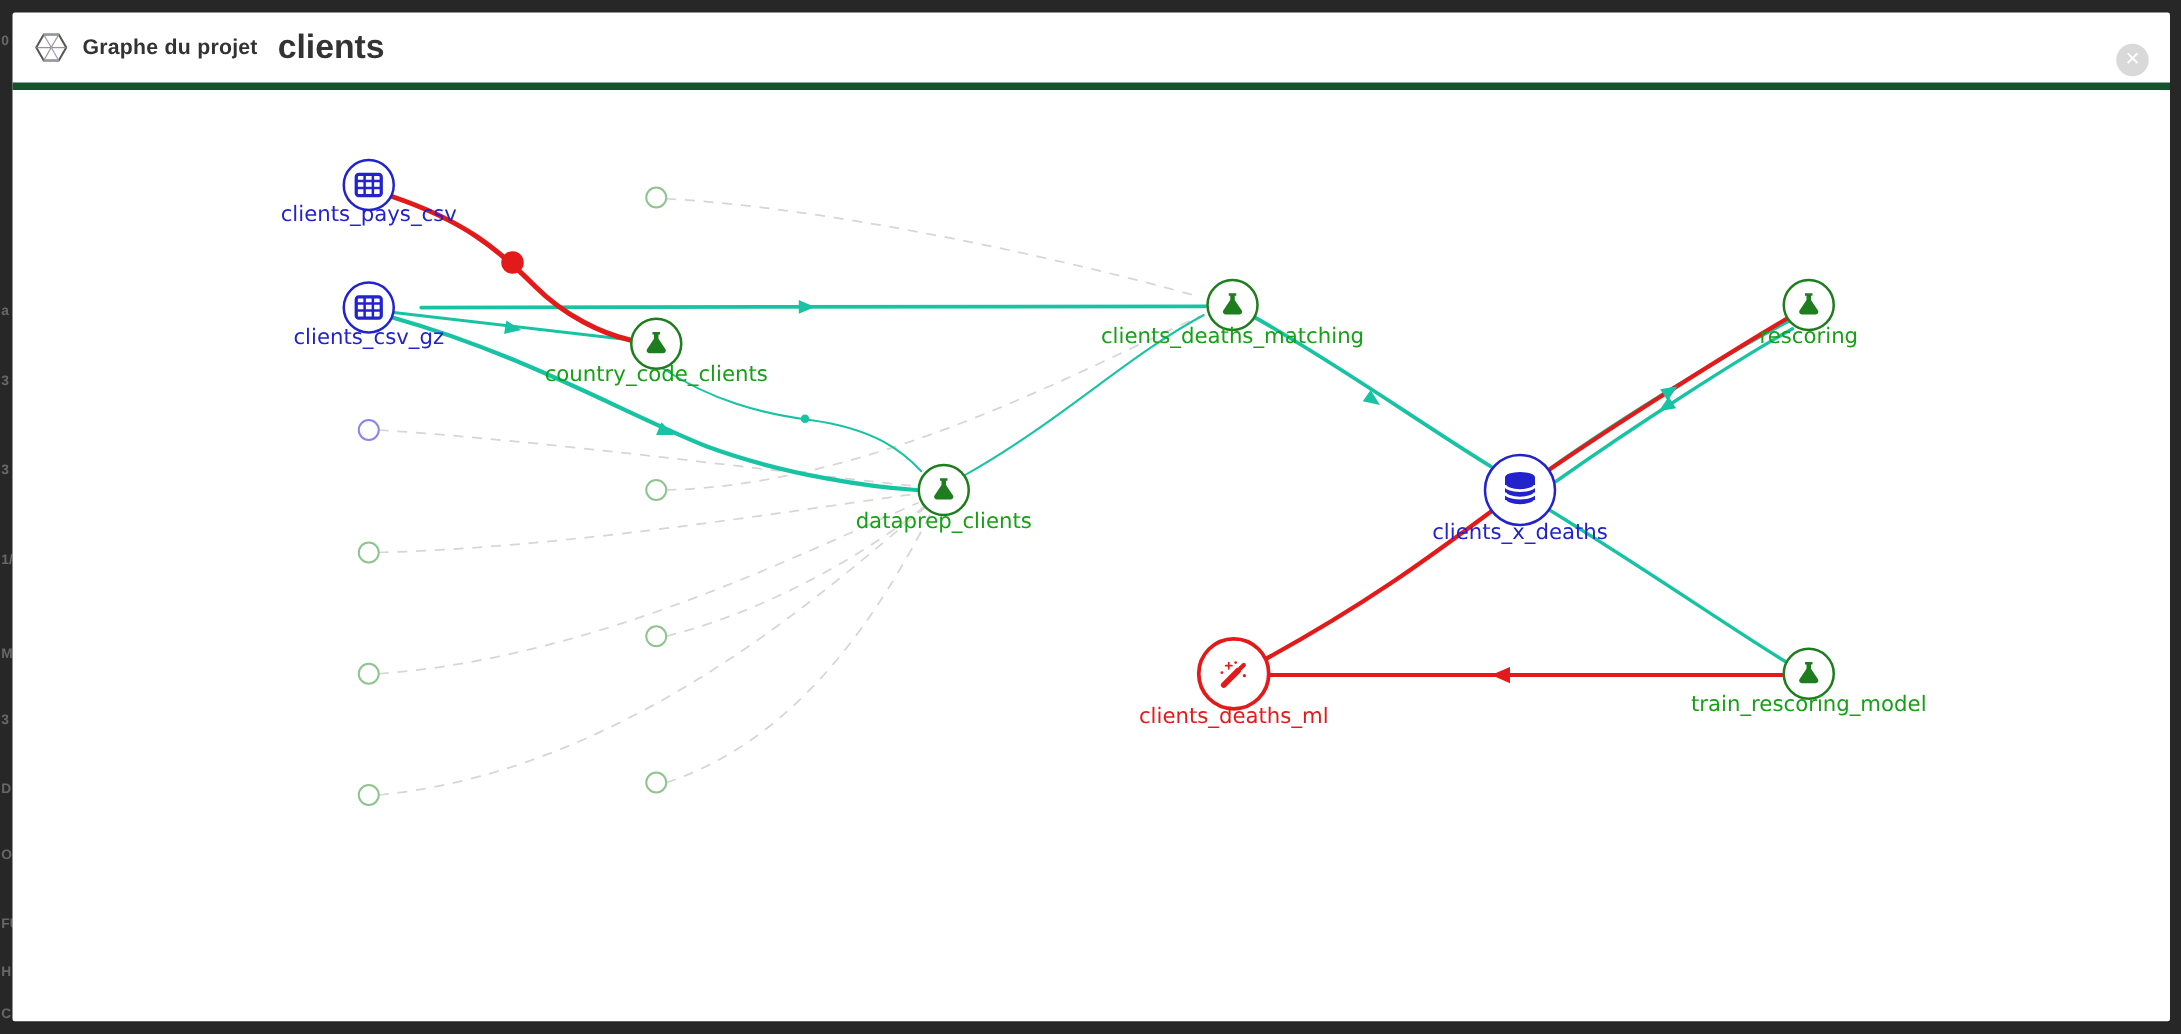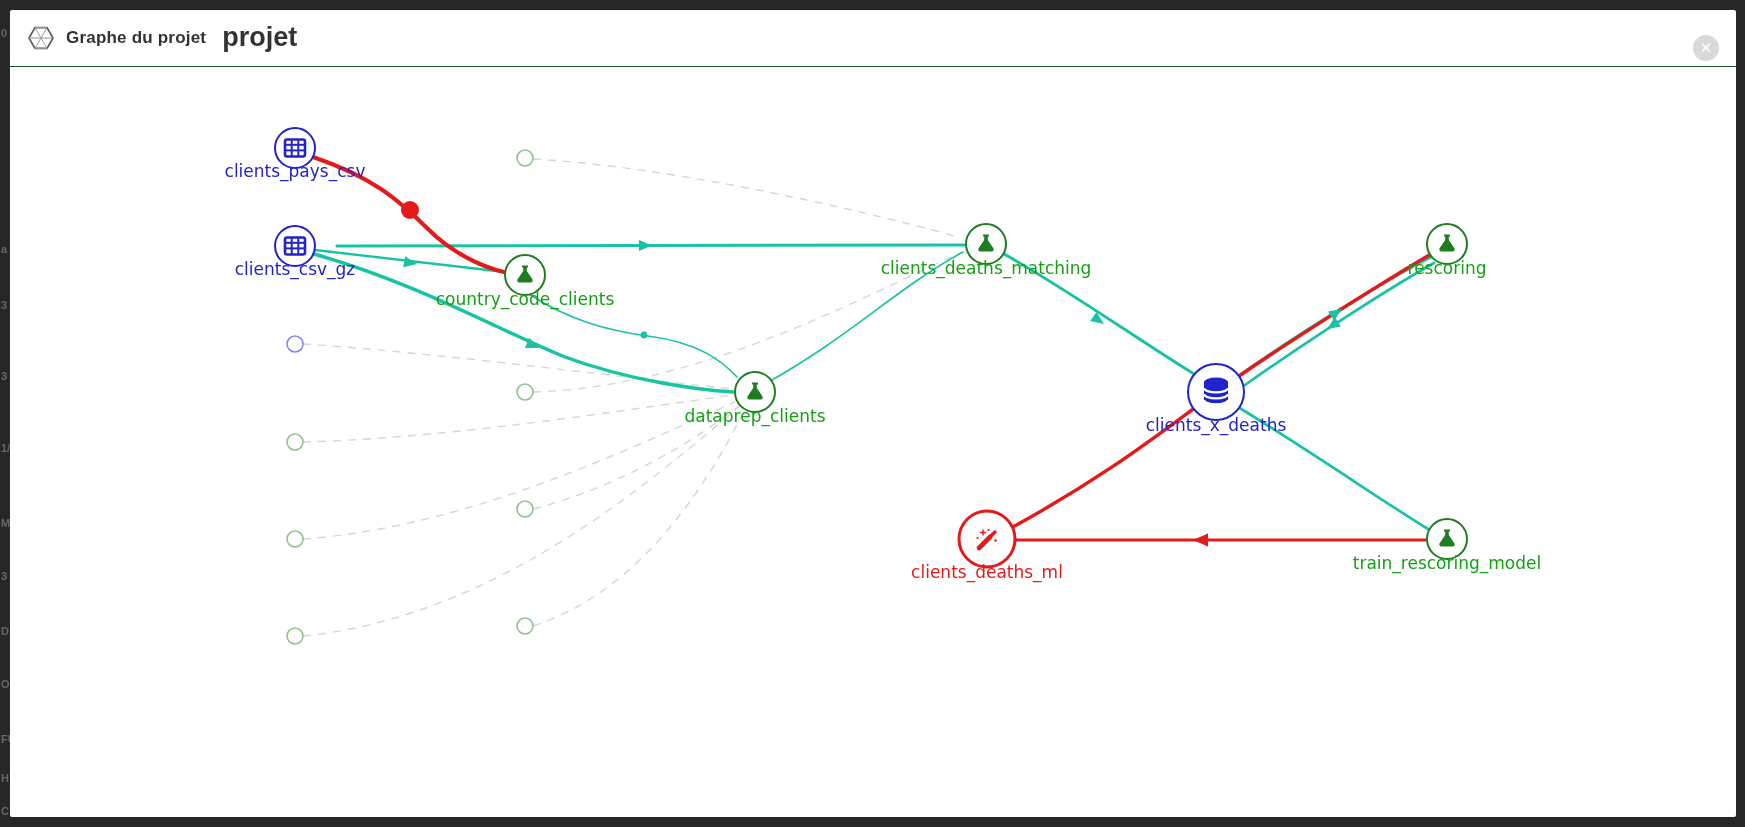--- a/index.html
+++ b/index.html
@@ -1,21 +1,21 @@
 <!DOCTYPE html>
 <html><head>
 <meta charset="utf-8">
 <style>
   html,body{margin:0;padding:0;background:#232323;}
   .screen{position:relative;width:1745px;height:827px;overflow:hidden;
           background:#272727;font-family:"Liberation Sans","DejaVu Sans",sans-serif;}
   .frame-left-fragments{position:absolute;left:0;top:0;width:10px;height:827px;overflow:hidden;}
   .frame-left-fragments span{position:absolute;left:1px;color:#8a8a8a;font-size:11px;font-weight:bold;opacity:.65;}
   .modal{position:absolute;left:10px;top:10px;width:1726px;height:807px;background:#ffffff;border-radius:2px;}
-  .modal-header{position:relative;height:56px;border-bottom:1px solid #14532d;
+  .modal-header{position:relative;height:56px;border-bottom:6px solid #14532d;
                 display:flex;align-items:center;padding:0 0 0 18px;}
   .hex-icon{width:26px;height:26px;margin-right:12px;flex:0 0 auto;}
   .modal-title{font-size:17px;font-weight:bold;color:#333;letter-spacing:.2px;}
   .project-name{font-size:27px;font-weight:bold;color:#333;margin-left:16px;position:relative;top:-1px;}
   .close-btn{position:absolute;right:17px;top:25px;width:26px;height:26px;border-radius:50%;
              background:#d9d9d9;color:#fff;font-size:15px;font-weight:bold;line-height:26px;
              text-align:center;cursor:pointer;user-select:none;}
   svg.canvas{position:absolute;left:0;top:57px;}
   .lbl{font-size:17px;font-family:"DejaVu Sans","Liberation Sans",sans-serif;text-anchor:middle;}
   .lbl-blue{fill:#2323cb;}
@@ -58,21 +58,21 @@
     <div class="modal-header">
       <svg class="hex-icon" viewBox="0 0 26 26">
         <polygon points="25,13 19,23.4 7,23.4 1,13 7,2.6 19,2.6" fill="none" stroke="#555" stroke-width="1.6"></polygon>
         <line x1="1" y1="13" x2="25" y2="13" stroke="#b08a8a" stroke-width="1"></line>
         <line x1="7" y1="2.6" x2="19" y2="23.4" stroke="#9a9ab8" stroke-width="1"></line>
         <line x1="19" y1="2.6" x2="7" y2="23.4" stroke="#999" stroke-width="1"></line>
         <line x1="7" y1="2.6" x2="19" y2="2.6" stroke="#999" stroke-width="1"></line>
         <line x1="7" y1="23.4" x2="19" y2="23.4" stroke="#999" stroke-width="1"></line>
       </svg>
       <span class="modal-title">Graphe du projet</span>
-      <span class="project-name">projet</span>
+      <span class="project-name">clients</span>
       <div class="close-btn">✕</div>
     </div>
 
     <svg class="canvas" width="1726" height="750" viewBox="10 66 1726 750">
 
       <g>
         <path class="e-dash" d="M 533,158 C 660,165 840,203 958,236"></path>
         <path class="e-dash" d="M 533,391 C 700,387 870,292 960,252"></path>
         <path class="e-dash" d="M 303,343 C 440,352 600,374 733,388"></path>
         <path class="e-dash" d="M 303,441 C 450,437 610,411 733,394"></path>

